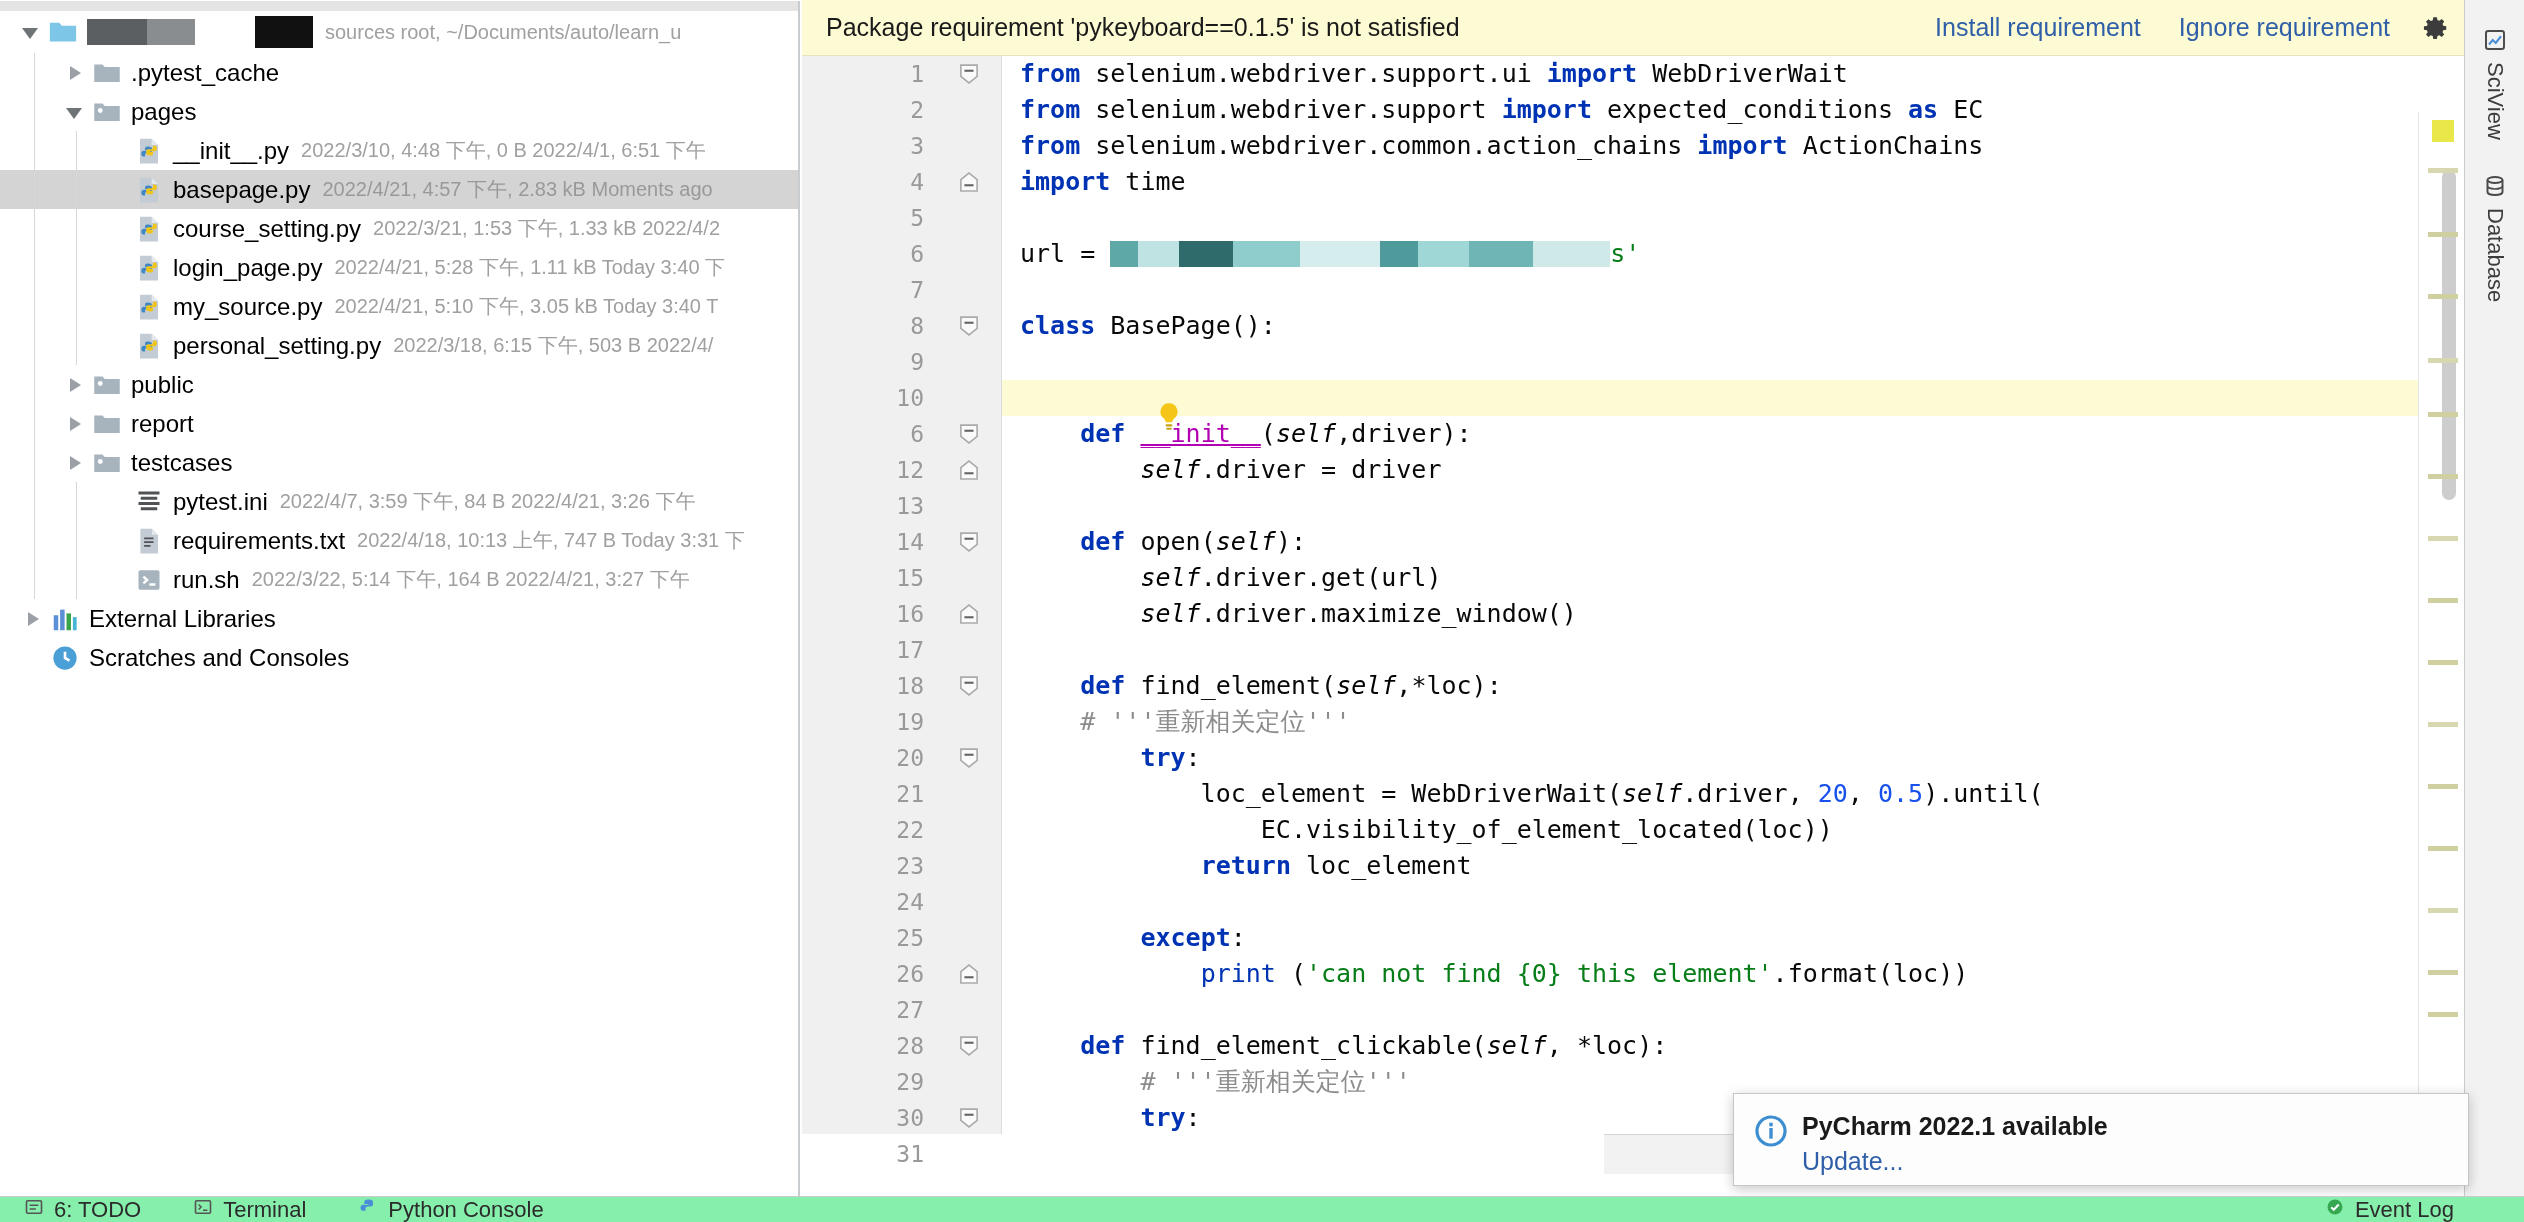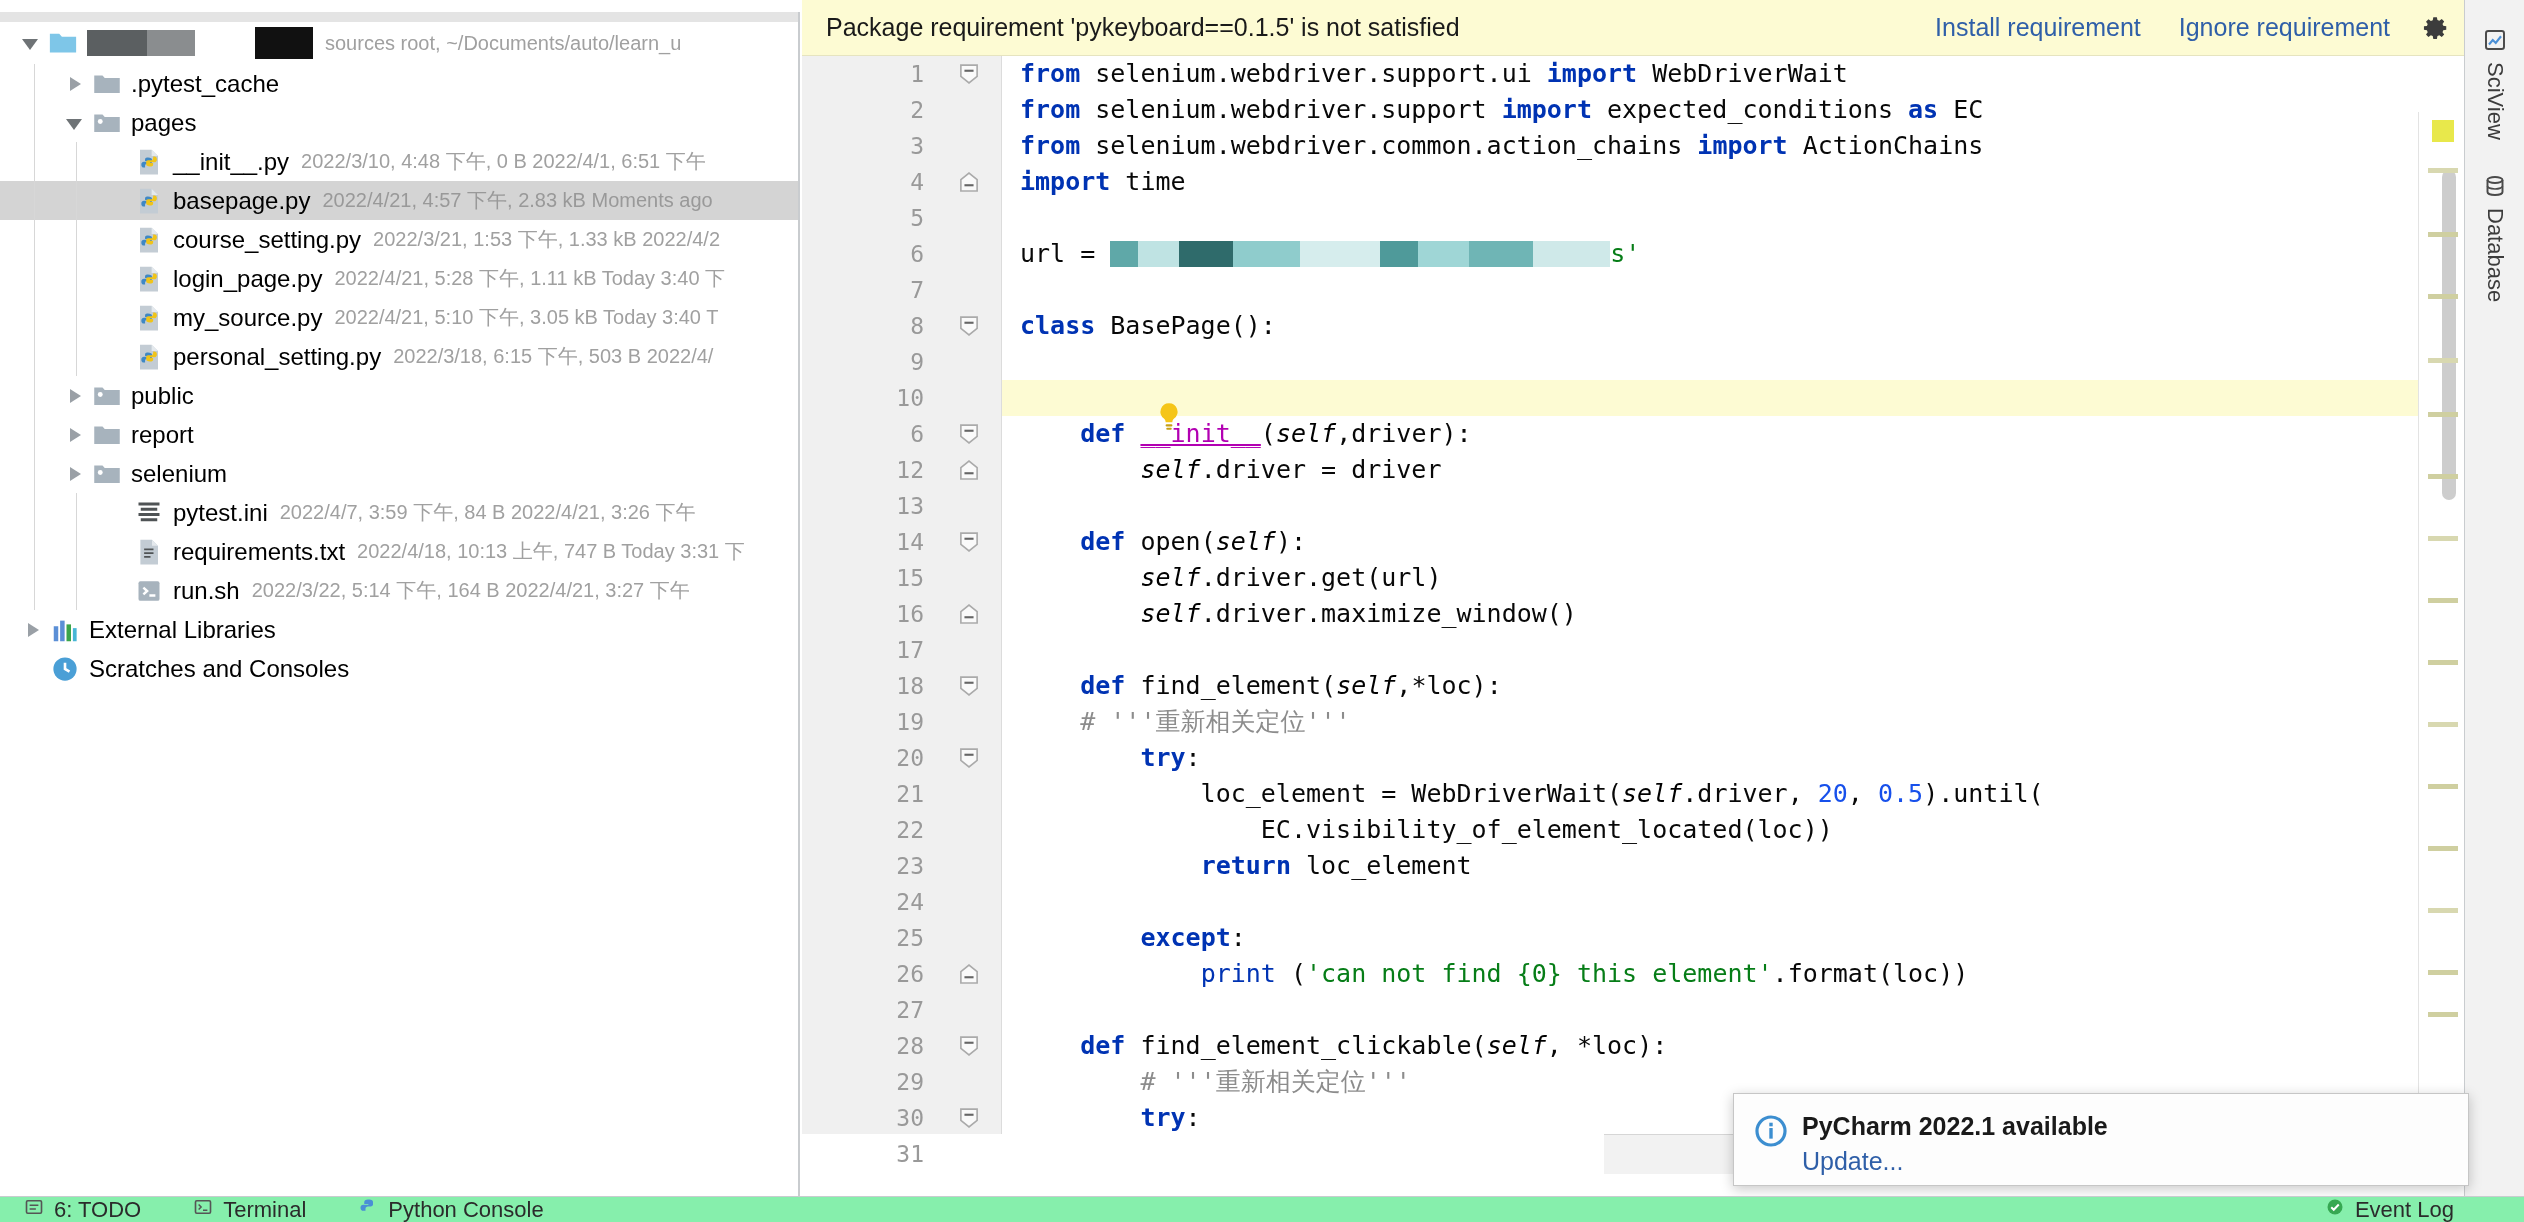--- a/index.html
+++ b/index.html
@@ -6,21 +6,21 @@
   html, body {
     width: 2524px; height: 1222px;
     background: #ffffff;
     font-family: "Liberation Sans", sans-serif;
     overflow: hidden;
   }
   #app { position: relative; width: 2524px; height: 1222px; background: #fff; }
 
   
   #project-panel {
-    position: absolute; left: 0; top: 12px; width: 800px; height: 1198px;
+    position: absolute; left: 0; top: 1px; width: 800px; height: 1198px;
     background: #ffffff; border-right: 2px solid #c9cccf; overflow: hidden;
   }
   .tree-row {
     position: relative; height: 39px; display: flex; align-items: center;
     white-space: nowrap; padding-left: 0; font-size: 24px; color: #000;
   }
   .tree-row.selected { background: #d4d4d4; }
   .guide { position: absolute; top: 0; bottom: 0; width: 1px; background: #d7d7d7; }
   .twisty {
     width: 22px; height: 22px; flex: 0 0 22px; margin-right: 6px;
@@ -316,21 +316,21 @@
         </div>
         <div class="tree-row" style="padding-left: 64px;">
           <span class="guide" style="left: 34px;"></span>
           <span class="twisty collapsed"></span>
           <span class="ic">
             <svg width="30" height="30" viewBox="0 0 16 16">
               <path d="M1.2 3.4h4.4l1.2 1.4H14.8v8H1.2z" fill="#a7b3bd"></path>
               <circle cx="4.4" cy="7.2" r="1.3" fill="#fff"></circle>
             </svg>
           </span>
-          <span class="fname">selenium</span>
+          <span class="fname">testcases</span>
         </div>
         <div class="tree-row" style="padding-left: 106px;">
           <span class="guide" style="left: 34px;"></span>
           <span class="guide" style="left: 76px;"></span>
           <span class="twisty "></span>
           <span class="ic">
             <svg width="30" height="30" viewBox="0 0 16 16">
               <path d="M2.4 2.4h11.2v1.6H2.4zM3.6 5.2h8.8v1.6H3.6zM2.4 8h11.2v1.6H2.4zM3.6 10.8h8.8v1.6H3.6z" fill="#4f5355"></path>
             </svg>
           </span>

